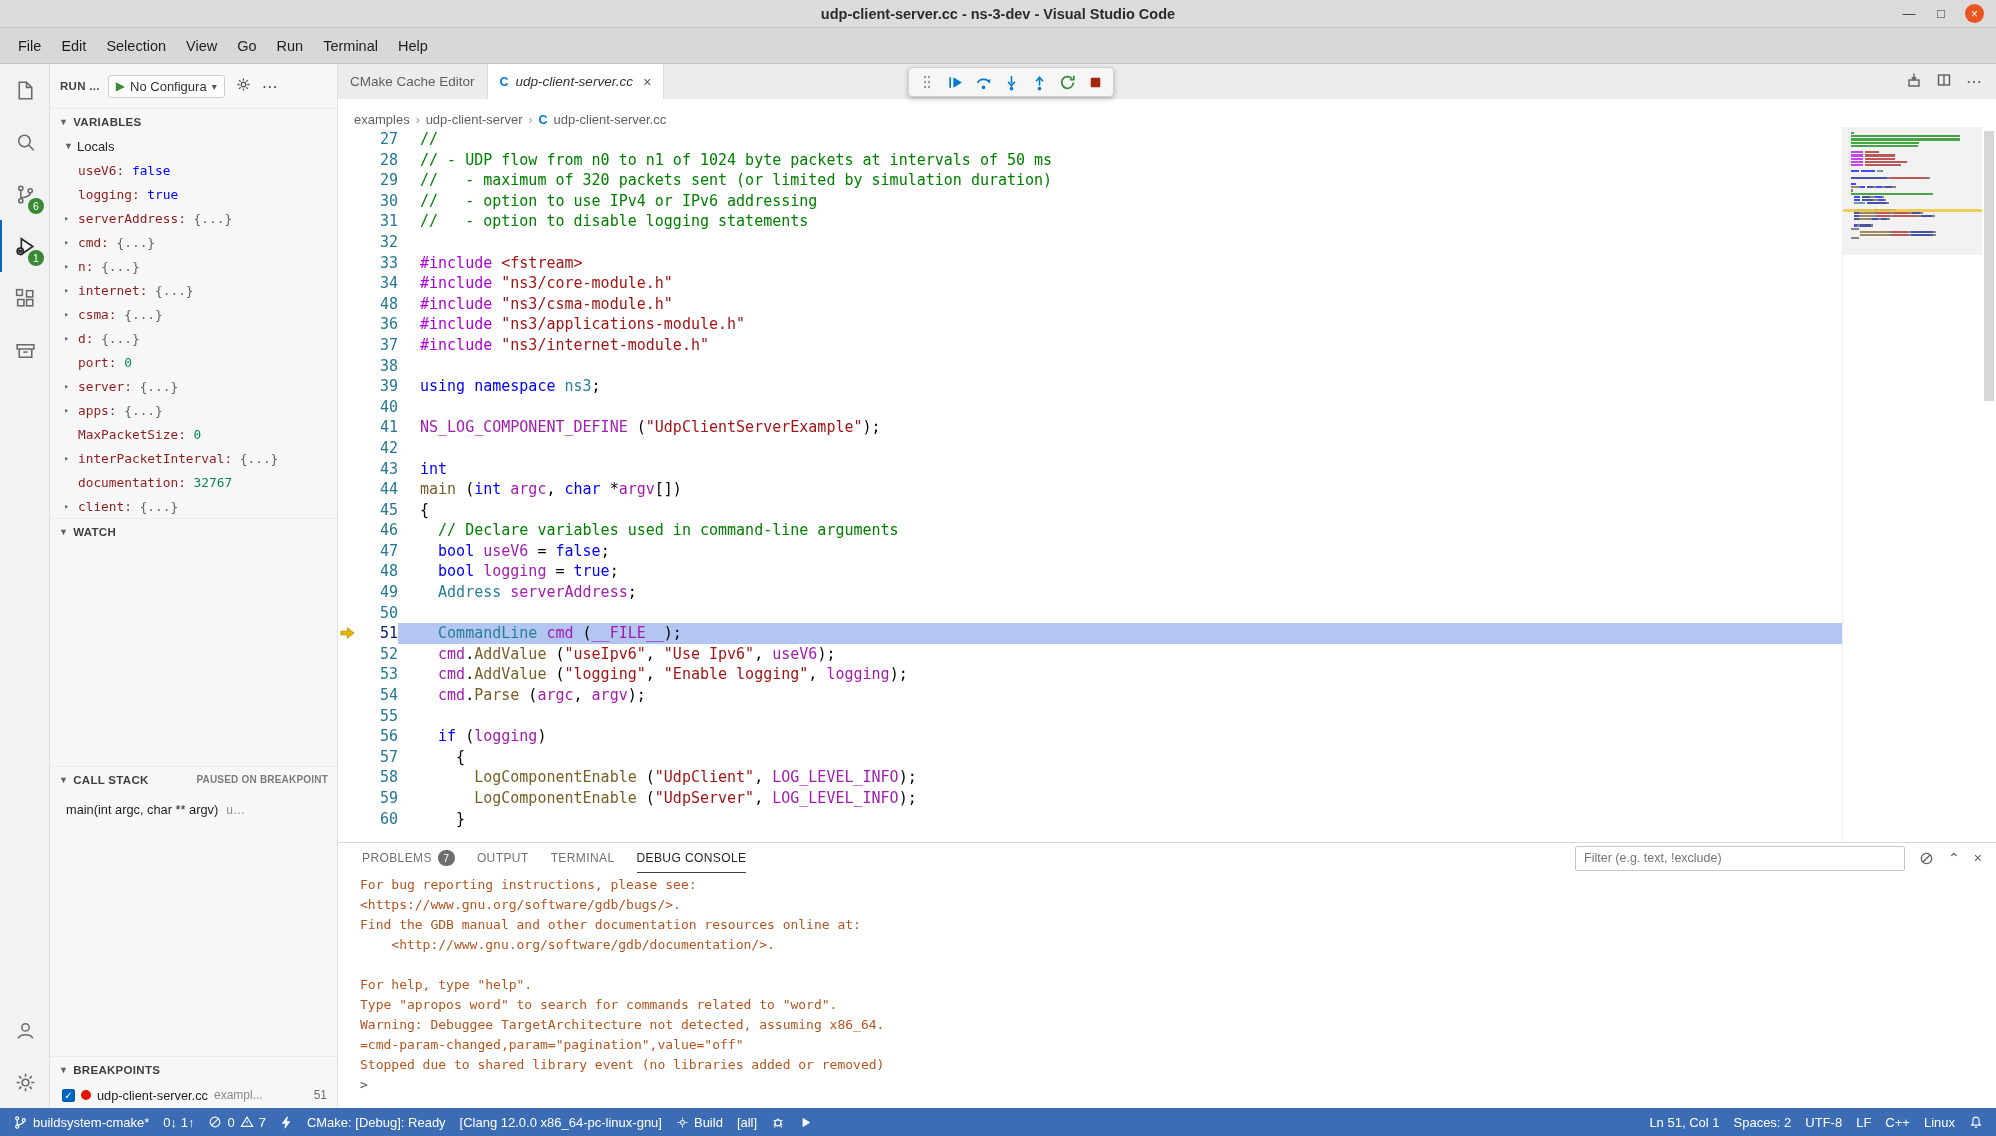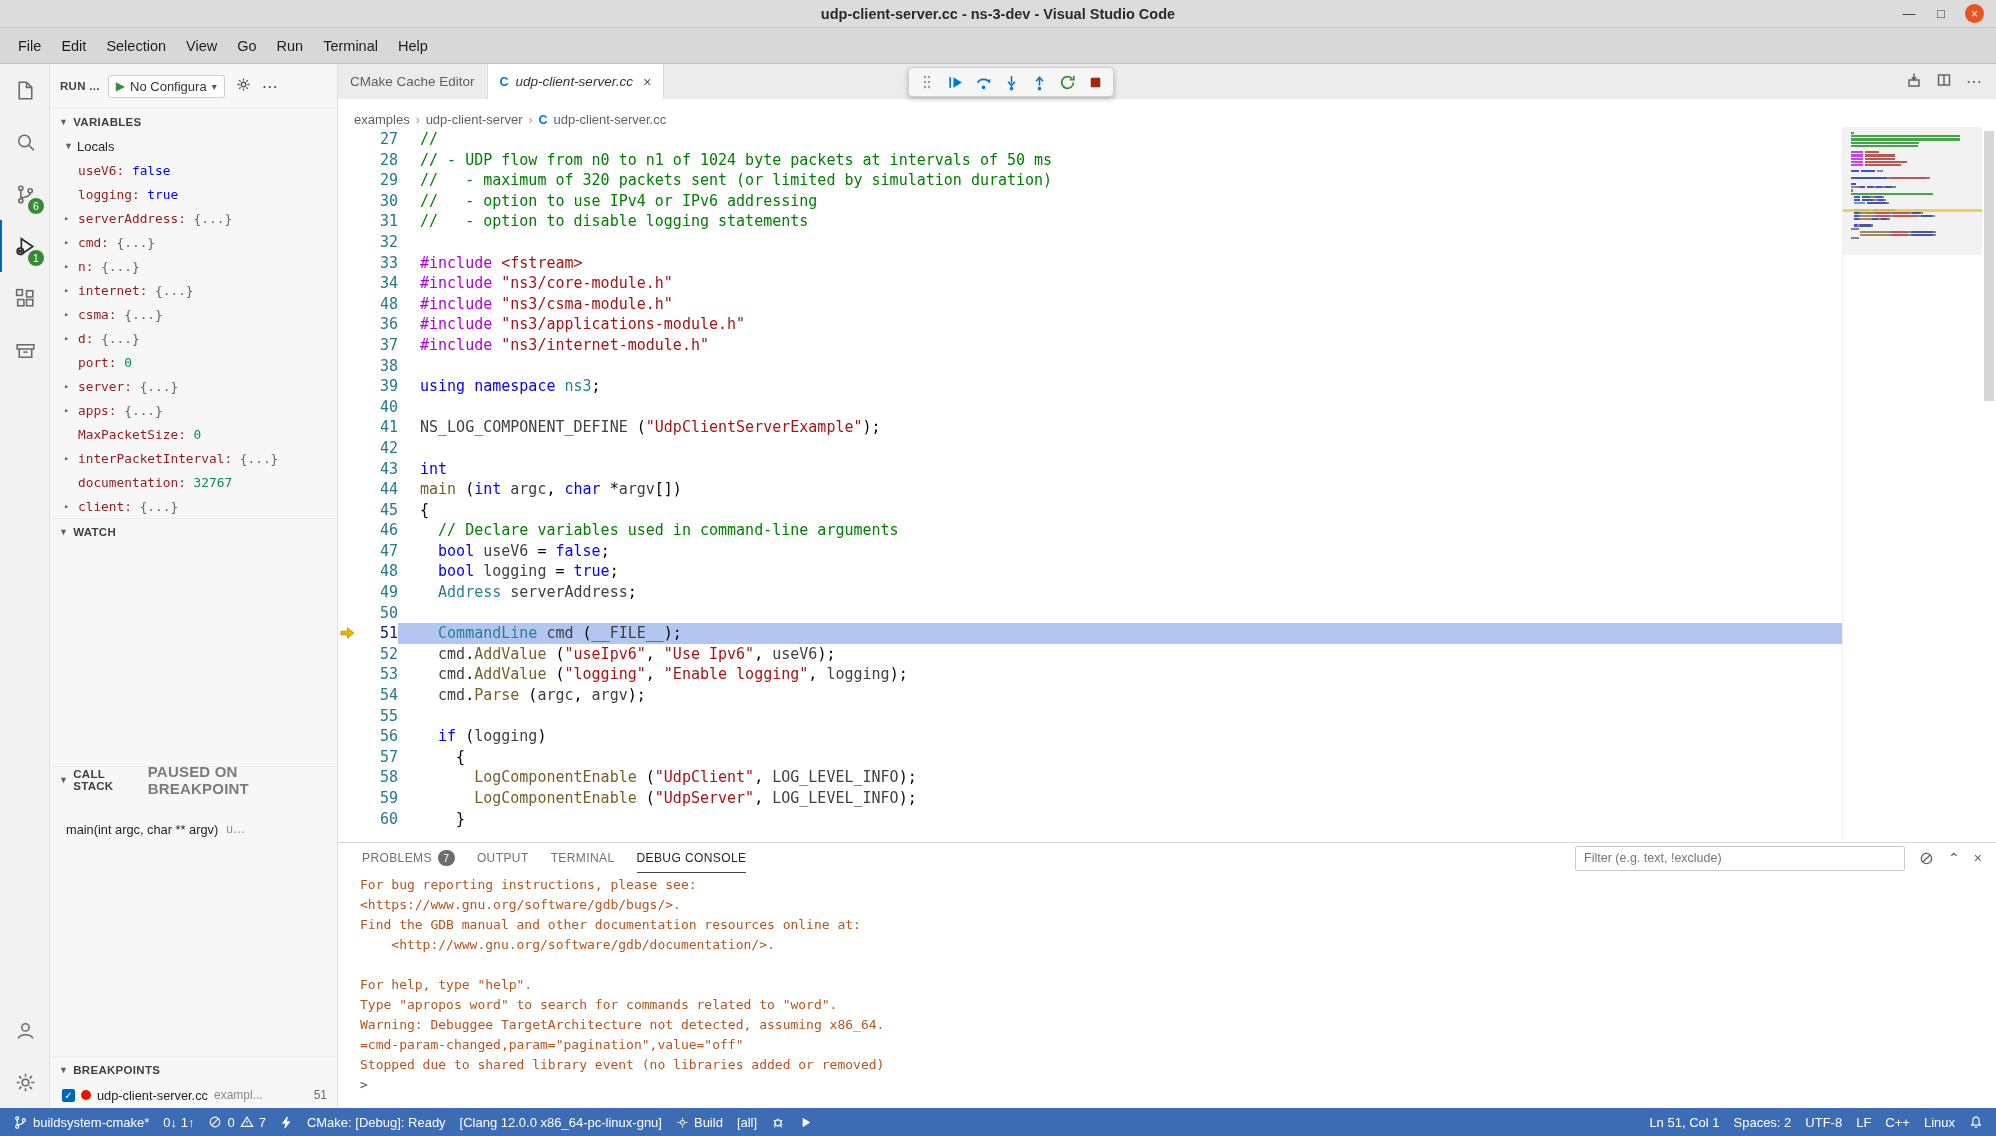--- a/index.html
+++ b/index.html
@@ -35,32 +35,32 @@
   .run-label { font-size:11.5px; font-weight:bold; color:#424242; letter-spacing:.3px; }
   .config-pill { display:flex; align-items:center; gap:5px; background:#fdfdfd; border:1px solid #cecece; border-radius:3px; padding:3px 7px; }
   .play-glyph { color:#388a34; font-size:12px; }
   .config-label { font-size:13px; color:#333; max-width:118px; white-space:nowrap; overflow:hidden; }
   .chev-down { font-size:10px; color:#555; }
   .run-gear, .run-more { color:#4f4f4f; margin-left:2px; }
   .run-more { font-size:16px; letter-spacing:1px; }
 
   .sect-header { height:26px; flex:none; display:flex; align-items:center; gap:5px; padding:0 9px; font-size:11.5px; font-weight:bold; color:#3f3f3f; letter-spacing:.3px; border-top:1px solid #ededed; }
   .sect-header .tw { font-size:9px; color:#616161; }
-  .paused-badge { margin-left:auto; font-size:15px; font-weight:bold; color:#7b7b7b; letter-spacing:.2px; }
+  .paused-badge { margin-left:auto; font-size:10px; font-weight:bold; color:#7b7b7b; letter-spacing:.2px; }
 
   .var-scope { height:24px; display:flex; align-items:center; gap:4px; padding-left:14px; font-size:13px; color:#252525; }
   .var-list { flex:none; overflow:hidden; }
   .var-row { height:24px; display:flex; align-items:center; padding-left:14px; font-family:"DejaVu Sans Mono", monospace; font-size:12.8px; white-space:pre; }
   .var-row .chev { width:14px; flex:none; font-size:9px; color:#616161; }
   .vname { color:#8f1d1d; }
   .vk { color:#0000ff; } .vg { color:#616161; } .vn { color:#098658; }
 
   .watch-body { height:222px; flex:none; }
   .cs-body { flex:1; min-height:0; }
-  .cs-frame { height:25px; display:flex; align-items:flex-start; gap:8px; padding-left:16px; font-size:12.8px; color:#1e1e1e;margin-top:30px; }
+  .cs-frame { height:25px; display:flex; align-items:flex-end; gap:8px; padding-left:16px; font-size:12.8px; color:#1e1e1e; }
   .cs-file { color:#8a8a8a; font-size:12px; }
   .bp-row { height:26px; flex:none; display:flex; align-items:center; gap:6px; padding:0 10px 0 12px; }
   .bp-check { width:13px; height:13px; flex:none; background:#0067c0; border:1px solid #005aa8; border-radius:2px; color:#fff; font-size:10px; display:flex; align-items:center; justify-content:center; }
   .bp-dot { width:10px; height:10px; flex:none; border-radius:50%; background:#e51400; }
   .bp-file { font-size:12.8px; color:#1e1e1e; white-space:nowrap; }
   .bp-path { font-size:12px; color:#8a8a8a; white-space:nowrap; overflow:hidden; }
   .bp-line { margin-left:auto; font-size:12px; color:#6a6a6a; }
 
   
   .editor-col { flex:1; min-width:0; display:flex; flex-direction:column; position:relative; background:#fff; }
@@ -80,21 +80,21 @@
   .editor-wrap { flex:1; min-height:0; display:flex; position:relative; }
   .code { flex:1; min-width:0; overflow:hidden; font-family:"DejaVu Sans Mono", monospace; font-size:15px; line-height:20.6px; padding-top:2px; }
   .line { display:flex; height:20.6px; white-space:pre; }
   .glyph { width:20px; flex:none; position:relative; }
   .glyph svg { position:absolute; left:2px; top:3px; }
   .num { width:40px; flex:none; text-align:right; color:#237893; }
   .txt { flex:1; padding-left:22px; }
   .line.current { }
   .line.current .txt { background:#b3c6f2; }
   .line.current .num { color:#0b216f; }
-  .c{color:#008000}.k{color:#0000ff}.s{color:#a31515}.t{color:#267f99}.f{color:#795e26}.v{color:#404040}.m{color:#af00db}.p{color:#000}
+  .c{color:#008000}.k{color:#0000ff}.s{color:#a31515}.t{color:#267f99}.f{color:#795e26}.v{color:#a21caf}.m{color:#af00db}.p{color:#000}
 
   .minimap { width:140px; flex:none; position:relative; padding:5px 4px 0 8px; border-left:1px solid #f0f0f0; }
   .mline { height:3.2px; white-space:nowrap; overflow:hidden; }
   .mbar { display:inline-block; height:2.2px; vertical-align:top; opacity:.7; }
   .mm-slider { position:absolute; left:0; right:0; top:0; height:128px; background:rgba(0,0,0,.05); }
   .mm-current { position:absolute; left:0; right:0; height:3.4px; background:#f0c541; opacity:.85; }
   .vscroll { width:14px; flex:none; position:relative; }
   .vscroll .thumb { position:absolute; left:2px; right:2px; top:4px; height:270px; background:rgba(110,110,110,.28); }
 
   

